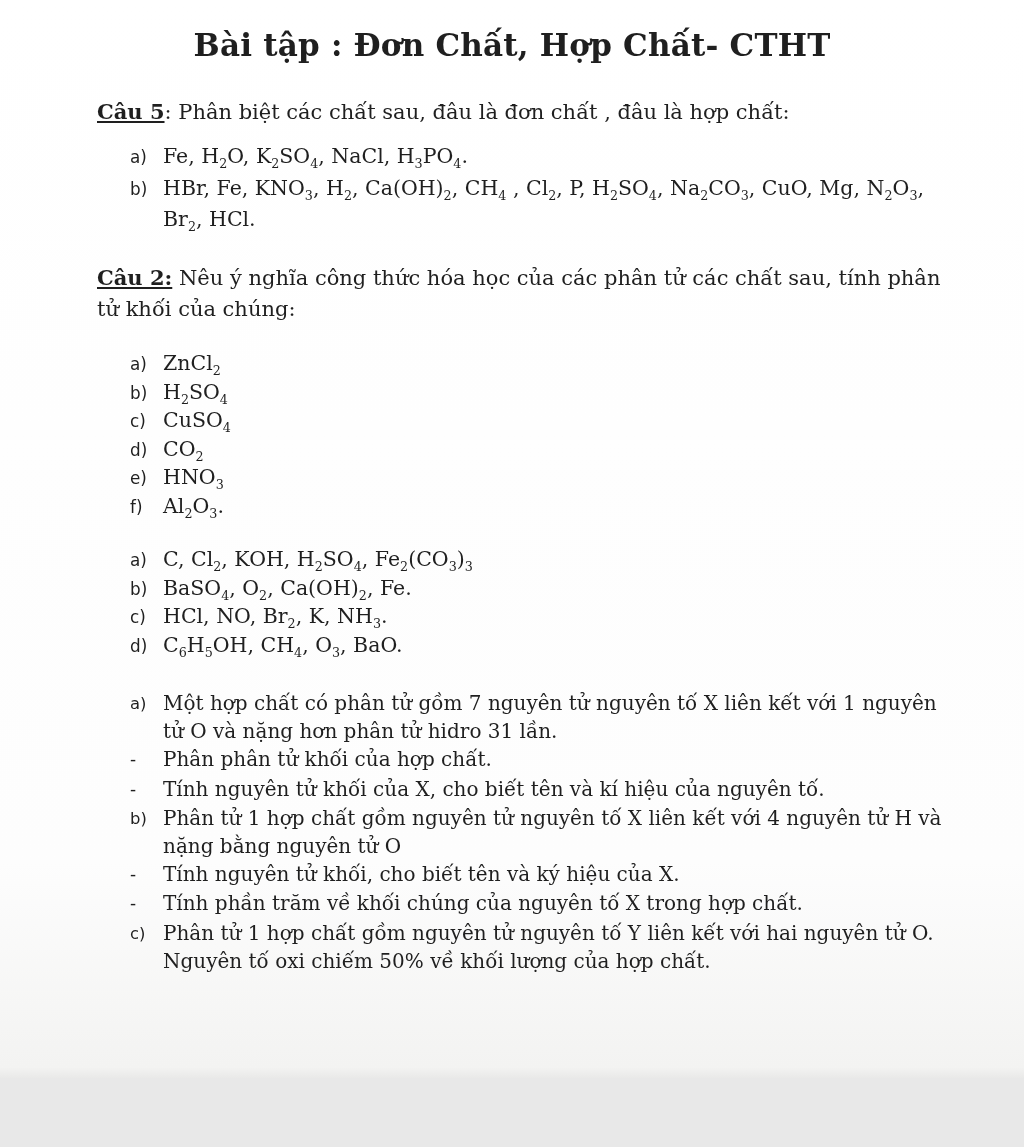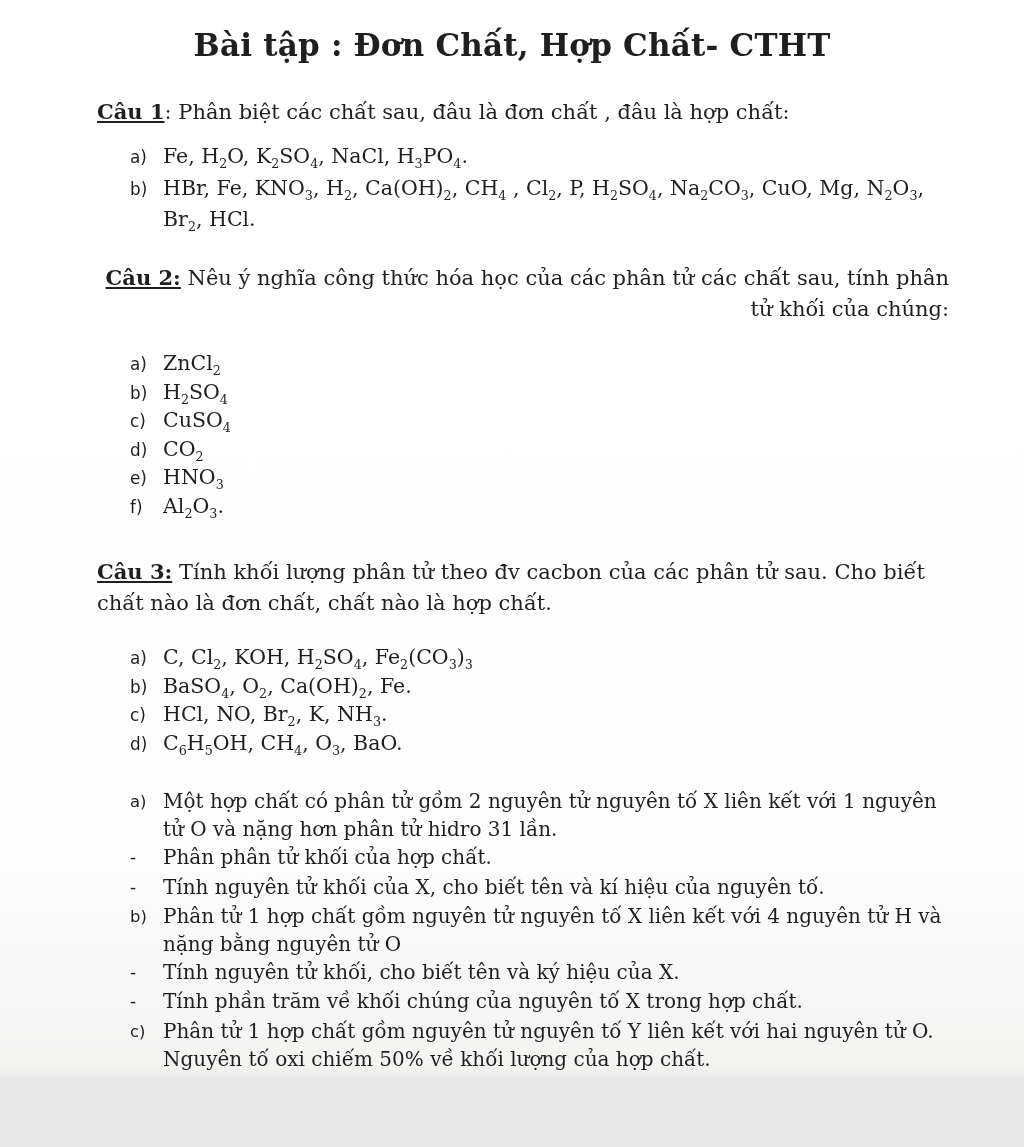--- a/index.html
+++ b/index.html
@@ -25,21 +25,21 @@
     padding-left: 97px;
     padding-right: 75px;
     font-size: 21px;
     line-height: 31px;
   }
   .q-label {
     font-weight: bold;
     text-decoration: underline;
   }
   .q1-head { margin-top: 33px; }
-  .q2-head { margin-top: 27px; text-align: right; }
+  .q2-head { margin-top: 27px; }
   .q3-head { margin-top: 35px; }
   .q4-head { margin-top: 43px; }
   .list { padding-left: 130px; padding-right: 70px; }
   .q1-list { margin-top: 13px; font-size: 20.5px; line-height: 31px; }
   .q2-list { margin-top: 25px; font-size: 20.5px; line-height: 27.5px; }
   .q3-list { margin-top: 25px; font-size: 20.5px; line-height: 27.5px; }
   .q4-list { margin-top: 29px; font-size: 20px;  line-height: 28.2px; }
   .item { display: flex; align-items: flex-start; }
   .marker {
     flex: 0 0 33px;
@@ -53,21 +53,21 @@
   sub { font-size: 0.62em; line-height: 0; }
 </style>
 </head>
 <body>
 
 <div class="page">
 
   <div class="title">Bài tập : Đơn Chất, Hợp Chất- CTHT</div>
 
   <div class="q-head q1-head">
-    <span class="q-label">Câu 1</span><span>: Phân biệt các chất sau, đâu là đơn chất , đâu là hợp chất:</span>
+    <span class="q-label">Câu 5</span><span>: Phân biệt các chất sau, đâu là đơn chất , đâu là hợp chất:</span>
   </div>
   <div class="list q1-list">
     <div class="item">
       <span class="marker">a)</span>
       <span class="itext">Fe, H<sub>2</sub>O, K<sub>2</sub>SO<sub>4</sub>, NaCl, H<sub>3</sub>PO<sub>4</sub>.</span>
     </div>
     <div class="item">
       <span class="marker">b)</span>
       <span class="itext">HBr, Fe, KNO<sub>3</sub>, H<sub>2</sub>, Ca(OH)<sub>2</sub>, CH<sub>4</sub> , Cl<sub>2</sub>, P, H<sub>2</sub>SO<sub>4</sub>, Na<sub>2</sub>CO<sub>3</sub>, CuO, Mg, N<sub>2</sub>O<sub>3</sub>, Br<sub>2</sub>, HCl.</span>
     </div>
@@ -96,23 +96,20 @@
     <div class="item">
       <span class="marker">e)</span>
       <span class="itext">HNO<sub>3</sub></span>
     </div>
     <div class="item">
       <span class="marker">f)</span>
       <span class="itext">Al<sub>2</sub>O<sub>3</sub>.</span>
     </div>
   </div>
 
-  <div class="q-head q3-head">
-    <span class="q-label">Câu 3:</span><span> Tính khối lượng phân tử theo đv cacbon của các phân tử sau. Cho biết chất nào là đơn chất, chất nào là hợp chất.</span>
-  </div>
   <div class="list q3-list">
     <div class="item">
       <span class="marker">a)</span>
       <span class="itext">C, Cl<sub>2</sub>, KOH, H<sub>2</sub>SO<sub>4</sub>, Fe<sub>2</sub>(CO<sub>3</sub>)<sub>3</sub></span>
     </div>
     <div class="item">
       <span class="marker">b)</span>
       <span class="itext">BaSO<sub>4</sub>, O<sub>2</sub>, Ca(OH)<sub>2</sub>, Fe.</span>
     </div>
     <div class="item">
@@ -121,21 +118,21 @@
     </div>
     <div class="item">
       <span class="marker">d)</span>
       <span class="itext">C<sub>6</sub>H<sub>5</sub>OH, CH<sub>4</sub>, O<sub>3</sub>, BaO.</span>
     </div>
   </div>
 
   <div class="list q4-list">
     <div class="item">
       <span class="marker">a)</span>
-      <span class="itext">Một hợp chất có phân tử gồm 2 nguyên tử nguyên tố X liên kết với 1 nguyên tử O và nặng hơn phân tử hidro 31 lần.</span>
+      <span class="itext">Một hợp chất có phân tử gồm 7 nguyên tử nguyên tố X liên kết với 1 nguyên tử O và nặng hơn phân tử hidro 31 lần.</span>
     </div>
     <div class="item">
       <span class="marker dash">-</span>
       <span class="itext">Phân phân tử khối của hợp chất.</span>
     </div>
     <div class="item">
       <span class="marker dash">-</span>
       <span class="itext">Tính nguyên tử khối của X, cho biết tên và kí hiệu của nguyên tố.</span>
     </div>
     <div class="item">

